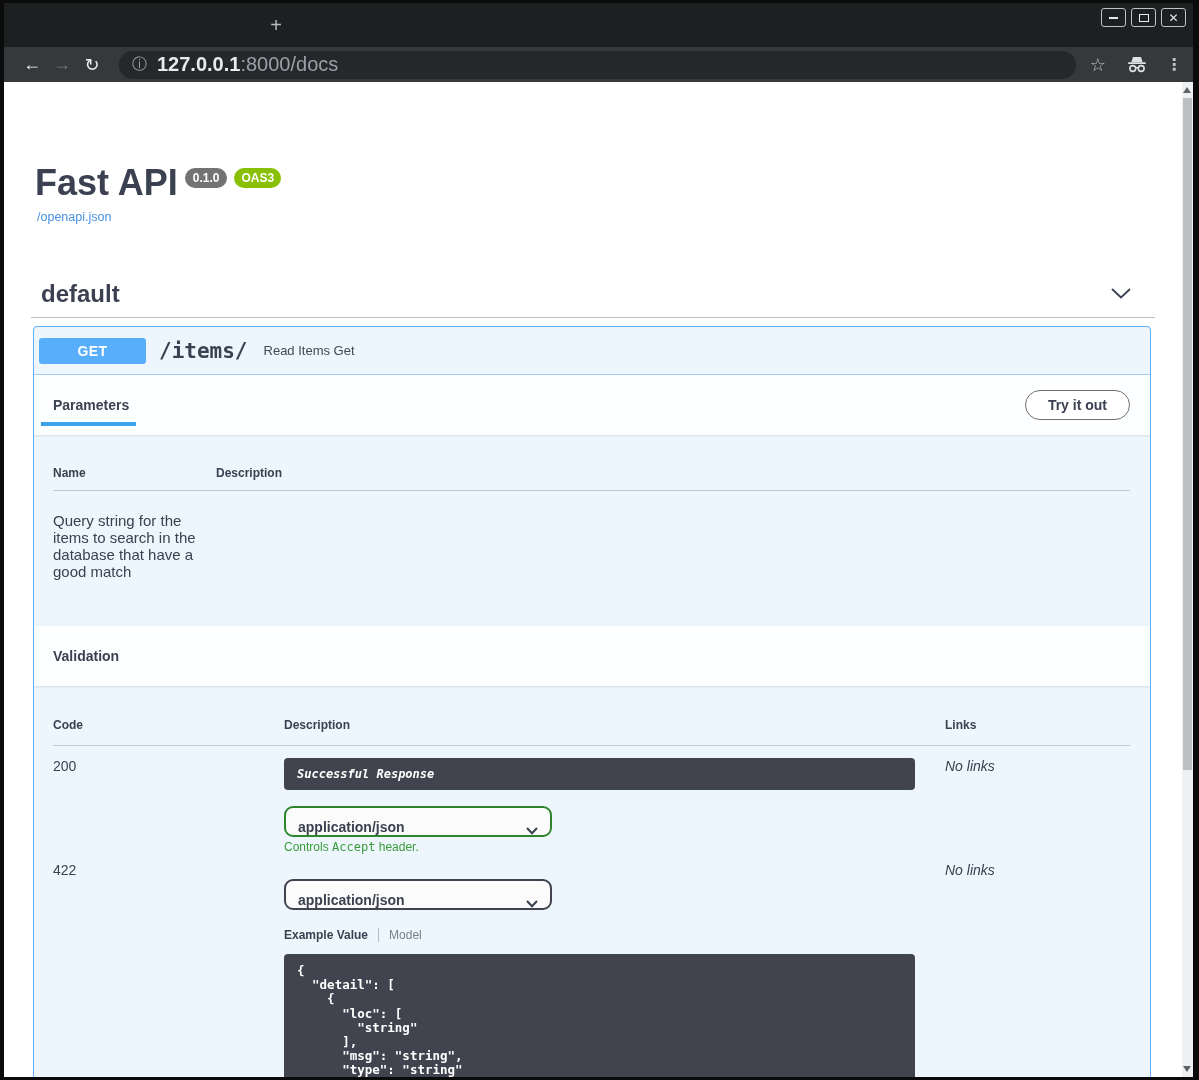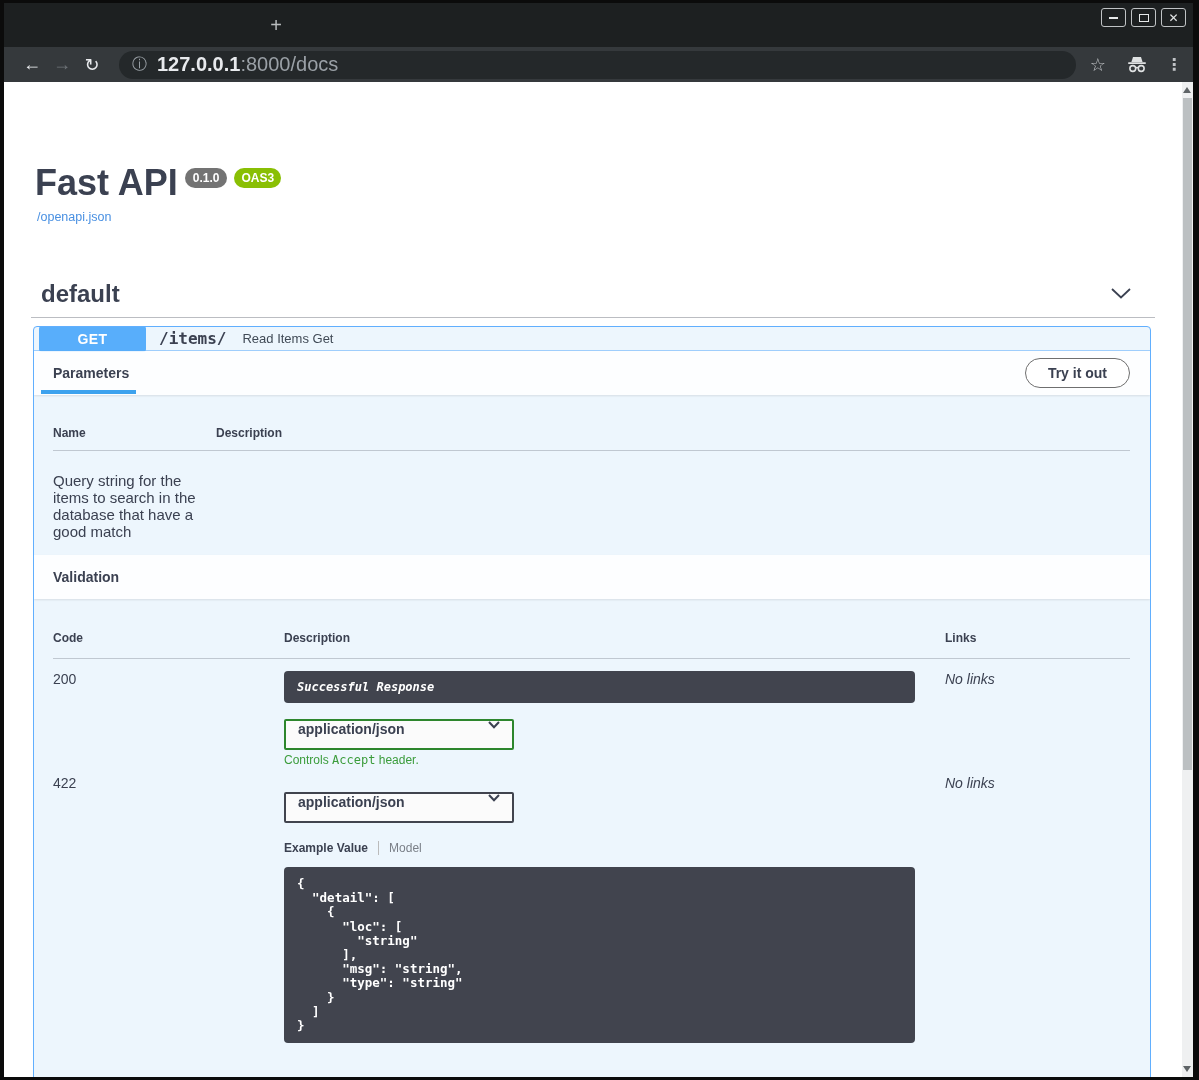--- a/index.html
+++ b/index.html
@@ -58,59 +58,59 @@
 
   
   .sec-row { position:absolute; left:27px; top:153px; width:1124px; height:48px;
              border-bottom:1px solid rgba(59,65,81,.35); display:flex; align-items:center; justify-content:space-between; }
   .sec-title { font-size:24px; font-weight:700; color:#3b4151; padding-left:10px; }
   .sec-chevron { margin-right:24px; display:flex; }
 
   
   .opblock { position:absolute; left:29px; top:209px; width:1118px; height:990px;
              border:1px solid #61affe; border-radius:4px; background:#edf6fd; overflow:hidden; }
-  .op-summary { height:24px; display:flex; align-items:center; padding:0 5px;
+  .op-summary { height:48px; display:flex; align-items:center; padding:0 5px;
                 border-bottom:1px solid rgba(97,175,254,.55); }
   .method-btn { width:107px; height:26px; background:#58aefb; border:none; border-radius:3px; color:#fff;
                 font-weight:700; font-size:14px; letter-spacing:.4px; font-family:inherit; }
-  .op-path { margin-left:13px; font-weight:700; font-size:16px; color:#3b4151; }
+  .op-path { margin-left:13px; font-weight:700; font-size:21px; color:#3b4151; }
   .op-desc { margin-left:16px; font-size:13px; color:#404a56; }
 
-  .band { height:44px; background:rgba(255,255,255,.88); box-shadow:0 1px 2px rgba(0,0,0,.1);
+  .band { height:60px; background:rgba(255,255,255,.88); box-shadow:0 1px 2px rgba(0,0,0,.1);
           display:flex; align-items:center; justify-content:space-between; padding:0 20px 0 19px;
           position:relative;gap:13px; }
   .band h4 { font-size:14px; font-weight:700; color:#3b4151; }
   .param-tab { position:relative; }
   .param-tab:after { content:''; position:absolute; left:-12px; right:-7px; top:25px; height:4px; background:#3da2ee; }
   .tryout-btn { border:1.5px solid #6f6f6f; border-radius:15px; background:#fff; color:#3b4151;
                 font-size:14px; font-weight:600; padding:6px 22px; font-family:inherit; }
 
-  .params-area { height:160px; padding:31px 20px 0 19px; }
+  .params-area { height:191px; padding:31px 20px 0 19px; }
   .p-grid { display:grid; grid-template-columns:163px 1fr; }
   .thead { font-size:12px; font-weight:700; color:#3b4151; padding-bottom:10px; }
   .p-head { border-bottom:1px solid rgba(59,65,81,.25); }
   .p-row { padding-top:21px; }
   .p-name { font-size:16px; color:#3b4151; }
   .p-type { font-size:12px; font-weight:700; color:#3b4151; margin-top:6px; }
   .p-depr { font-size:12px; font-weight:700; font-style:italic; color:#f93e3e; margin-top:5px; }
   .p-loc  { font-size:12px; font-style:italic; color:#6b6b6b; margin-top:2px; }
   .p-desc { font-size:15px; color:#3b4151; }
 
   .resp-area { padding:32px 20px 0 19px; }
   .r-grid { display:grid; grid-template-columns:231px 661px 1fr; }
   .r-head { border-bottom:1px solid rgba(59,65,81,.25); padding-bottom:0; }
   .r-head .thead { padding-bottom:13px; }
   .r-row1 { padding-top:12px; }
   .r-row2 { margin-top:8px; }
   .r-code { font-size:14px; color:#3b4151; }
   .r-links { font-size:14px; font-style:italic; color:#3b4151; }
   .dark-box { width:631px; height:32px; background:#41444e; border-radius:4px; display:flex; align-items:center; padding:0 13px; }
   .dark-box span { color:#fff; font-size:12px; font-weight:700; font-style:italic; }
-  .mediaselect { width:230px; height:31px; background:#fbfbfb; border-radius:2px; display:flex;
-                 align-items:flex-start; justify-content:space-between; padding:0 12px; }
+  .mediaselect { width:268px; height:31px; background:#fbfbfb; border-radius:9px; display:flex;
+                 align-items:flex-end; justify-content:space-between; padding:0 12px; }
   .mediaselect span { font-size:14px; font-weight:700; color:#3b4151; }
   .sel-accept { border:2px solid #2d862d; margin-top:16px; }
   .sel-plain  { border:2px solid #41444e; margin-top:17px; }
   .accept-note { margin-top:3px; font-size:12px; color:#3b9c3b; }
   .accept-note .mono { font-size:12px; }
   .ex-tabs { margin-top:18px; display:flex; align-items:center; }
   .ex-tab-active { font-size:12px; font-weight:700; color:#3b4151; }
   .ex-sep { width:1px; height:14px; background:#bbb; margin:0 10px; }
   .ex-tab { font-size:12px; color:#7a7f87; }
   .code-block { margin-top:12px; width:631px; background:#41444e; border-radius:4px; padding:10px 13px; }

